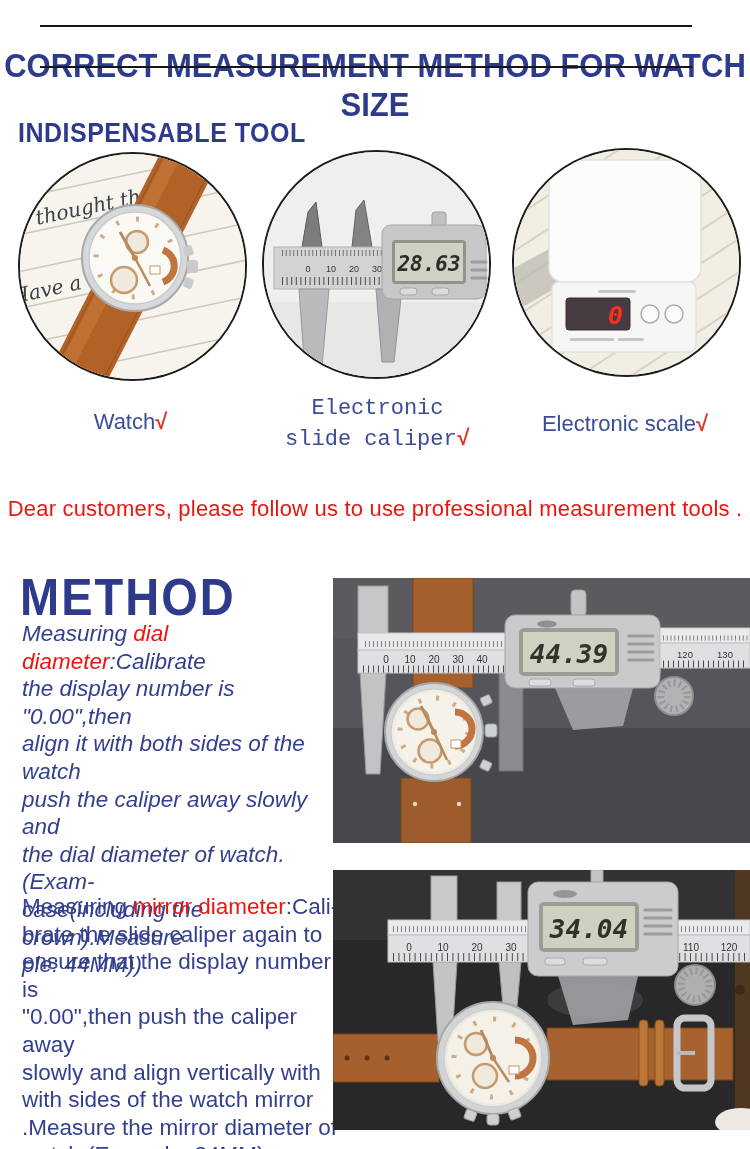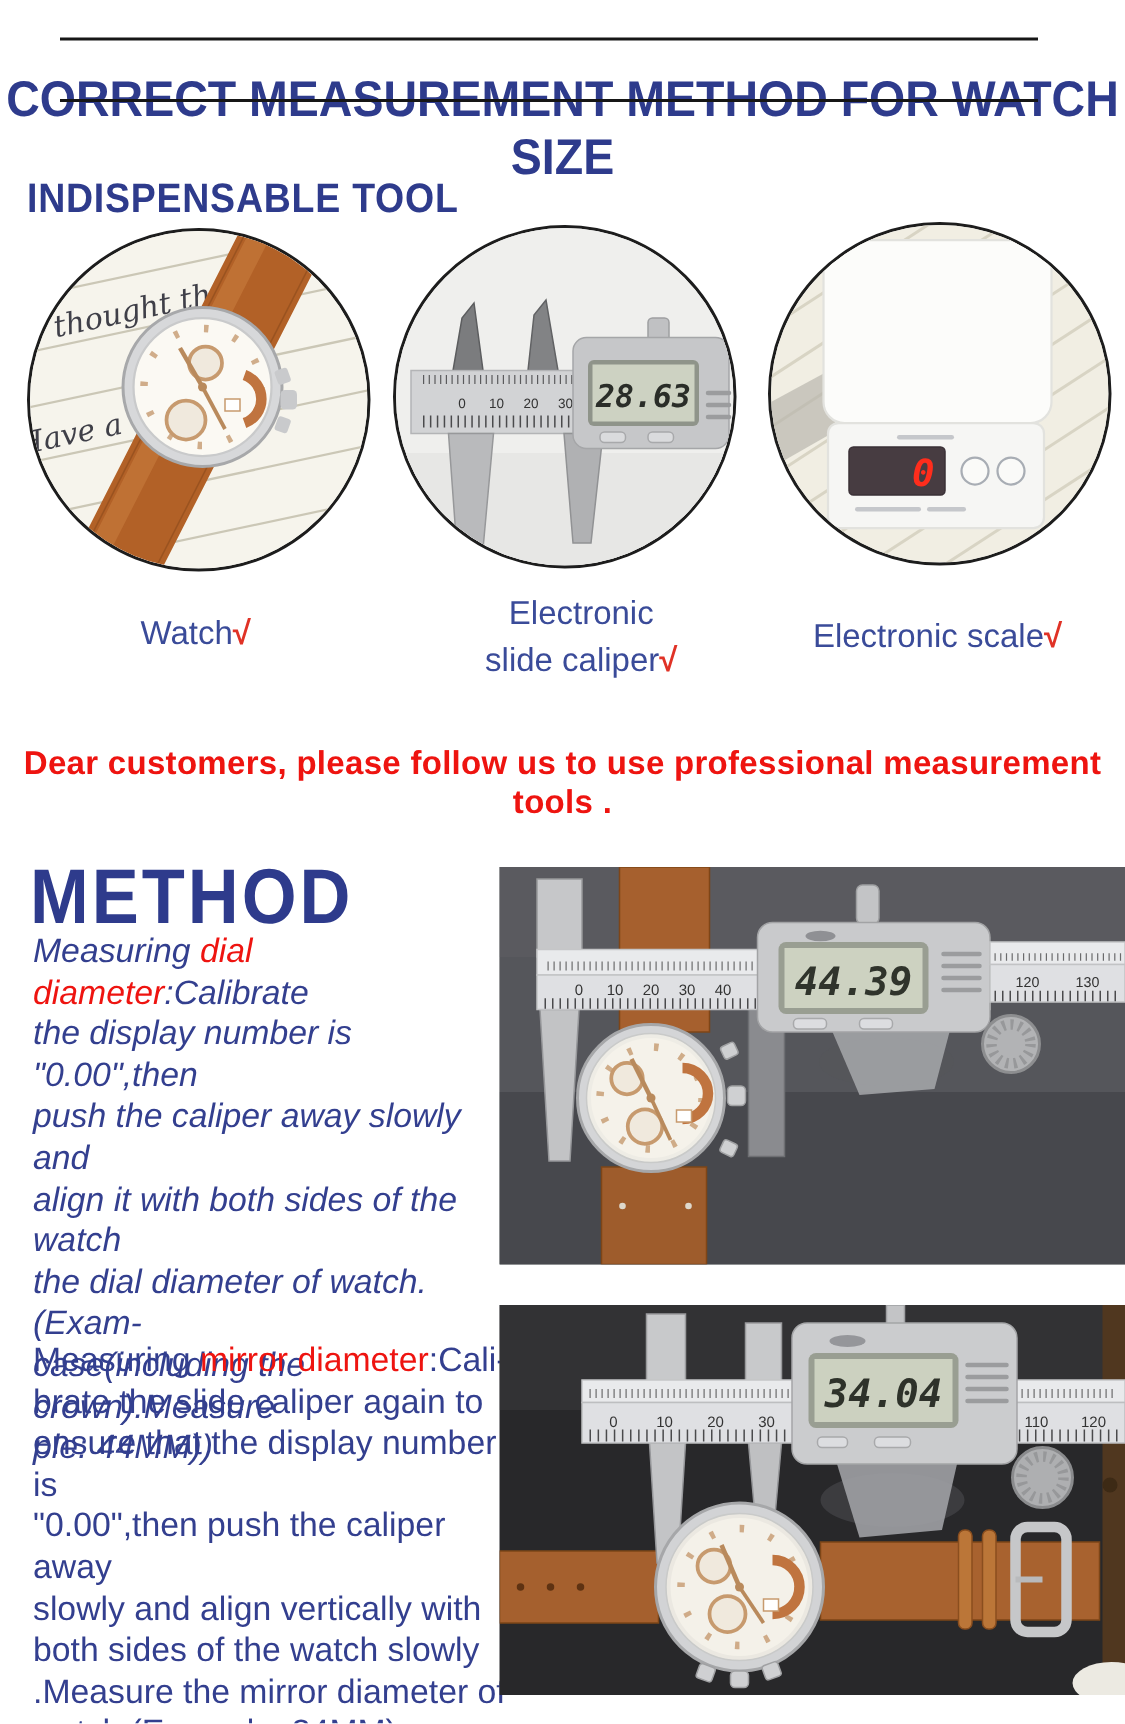--- a/index.html
+++ b/index.html
@@ -12,21 +12,21 @@
   .sub-heading{position:absolute;font-weight:800;color:#2e3b8c;font-stretch:condensed;
     transform-origin:left top;transform:scaleY(1.1);}
   .tools-heading{left:18px;top:96px;font-size:25px;letter-spacing:0.5px;}
   .method-heading{left:20px;top:528px;font-size:47px;letter-spacing:2px;}
   .circle{position:absolute;width:225px;height:225px;border-radius:50%;
     border:2px solid #1d1d1d;overflow:hidden;background:#eee;}
   .circle svg{display:block;width:100%;height:100%;}
   .tool-label{position:absolute;text-align:center;color:#3a4b99;font-size:22px;line-height:31px;}
   .check{color:#e03226;font-weight:600;}
   .notice{position:absolute;left:0;top:474px;width:750px;text-align:center;
-    color:#ee1410;font-size:22px;font-weight:700;letter-spacing:0.2px;}
+    color:#ee1410;font-size:22px;font-weight:400;letter-spacing:0.2px;}
   .step-text{position:absolute;left:22px;width:318px;color:#333f8f;
     font-size:22.5px;line-height:27.6px;}
   .step1-text{top:620px;font-style:italic;}
   .step2-text{top:893px;}
   .red{color:#ee1410;}
   .photo{position:absolute;left:333px;overflow:hidden;background:#4a4b4f;}
   .photo1{top:578px;width:417px;height:265px;}
   .photo2{top:870px;width:417px;height:260px;}
   .photo svg{display:block;width:100%;height:100%;}
 </style>
@@ -134,37 +134,37 @@
       <circle cx="136" cy="164" r="9" fill="#fafaf8" stroke="#a8adb4" stroke-width="1.5"></circle>
       <circle cx="160" cy="164" r="9" fill="#fafaf8" stroke="#a8adb4" stroke-width="1.5"></circle>
       <rect x="56" y="188" width="44" height="3" rx="1.5" fill="#b9bcc0" opacity="0.8"></rect>
       <rect x="104" y="188" width="26" height="3" rx="1.5" fill="#b9bcc0" opacity="0.8"></rect>
     </svg>
   </div>
 
   <div class="tool-label" style="left:18px;top:406px;width:225px;">
     <span>Watch</span><span class="check">√</span>
   </div>
-  <div class="tool-label" style="left:274px;top:393px;width:227px;">
+  <div class="tool-label" style="left:264px;top:393px;width:227px;font-family:Liberation Mono, monospace;">
     <span>Electronic</span><br>
     <span>slide caliper</span><span class="check">√</span>
   </div>
   <div class="tool-label" style="left:500px;top:408px;width:250px;">
     <span>Electronic scale</span><span class="check">√</span>
   </div>
 
   <p class="notice">Dear customers, please follow us to use professional measurement tools .</p>
 
   <h2 class="sub-heading method-heading">METHOD</h2>
 
   <div class="step-text step1-text">
     <div><span>Measuring </span><span class="red">dial diameter</span><span>:Calibrate</span></div>
     <div>the display number is "0.00",then</div>
+    <div>align it with both sides of the watch</div>
     <div>push the caliper away slowly and</div>
-    <div>align it with both sides of the watch</div>
     <div>the dial diameter of watch.(Exam-</div>
     <div>case(including the crown).Measure</div>
     <div>ple: 44MM))</div>
   </div>
 
   <div class="photo photo1">
     <svg viewBox="0 0 417 265">
       <rect width="417" height="265" fill="#55565b"></rect>
       <rect width="417" height="60" fill="#5d5e63" opacity="0.6"></rect>
       <rect y="150" width="417" height="115" fill="#44454a" opacity="0.8"></rect>
@@ -230,21 +230,21 @@
       <circle cx="341" cy="118" r="13" fill="none" stroke="#97989a" stroke-width="7" stroke-dasharray="2 3.5"></circle>
     </svg>
   </div>
 
   <div class="step-text step2-text">
     <div><span>Measuring </span><span class="red">mirror diameter</span><span>:Cali-</span></div>
     <div>brate the slide caliper again to</div>
     <div>ensure that the display number is</div>
     <div>"0.00",then push the caliper away</div>
     <div>slowly and align vertically with</div>
-    <div>both sides of the watch slowly</div>
+    <div>with sides of the watch mirror</div>
     <div>.Measure the mirror diameter of</div>
     <div>watch.(Example: 34MM)</div>
   </div>
 
   <div class="photo photo2">
     <svg viewBox="0 0 417 260">
       <rect width="417" height="260" fill="#28282a"></rect>
       <rect width="417" height="70" fill="#323234"></rect>
       <rect x="402" width="15" height="260" fill="#50371f"></rect>
       <circle cx="409" cy="60" r="6" fill="#6b4a28"></circle>

